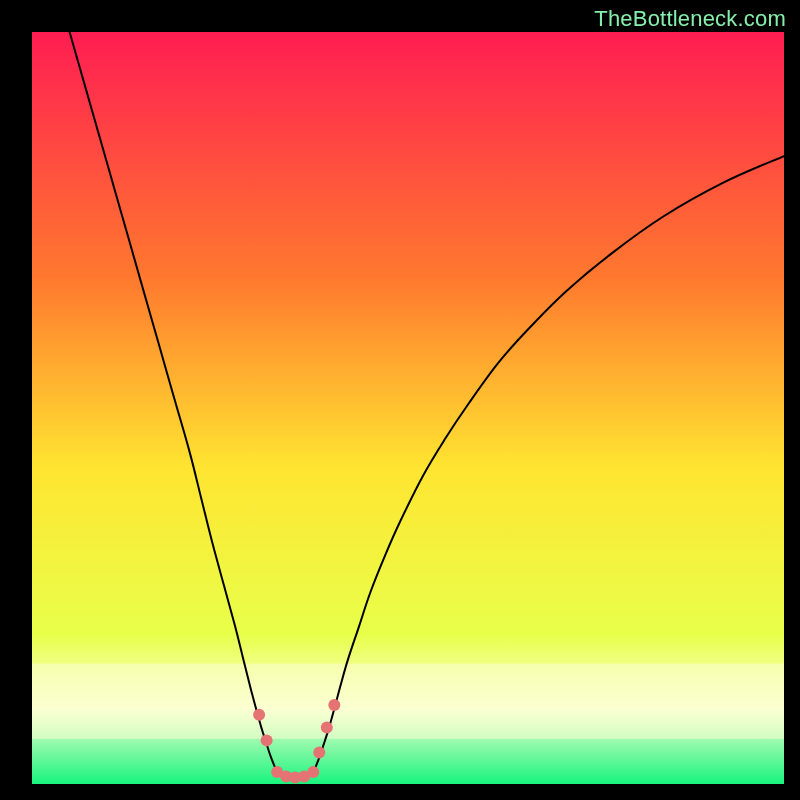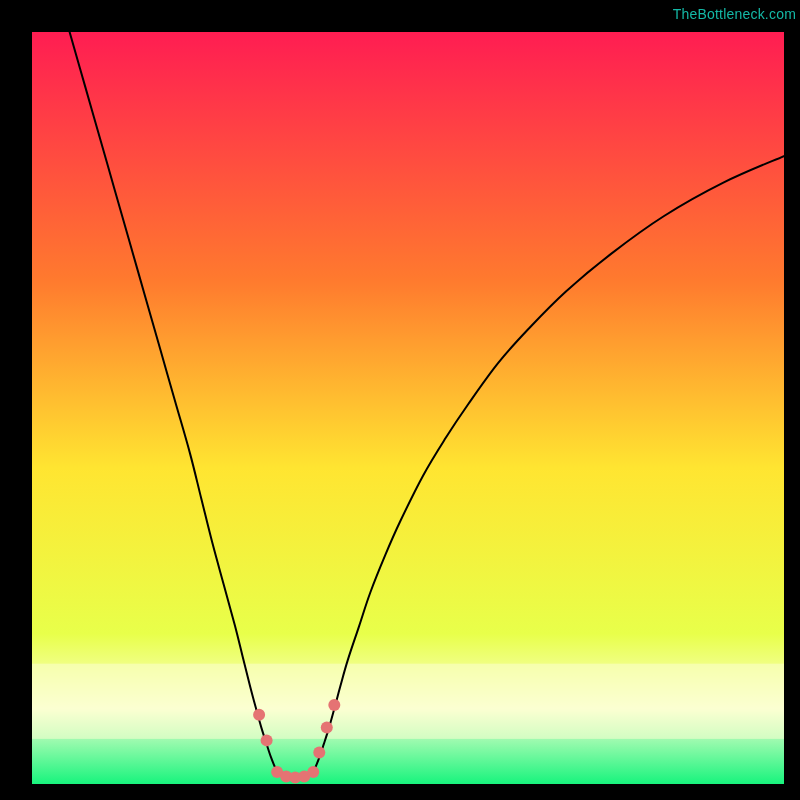--- a/index.html
+++ b/index.html
@@ -21,23 +21,23 @@
     position: absolute;
     left: 32px;
     top: 32px;
     width: 752px;
     height: 752px;
     overflow: visible;
   }
   .watermark {
     position: absolute;
     top: 6px;
-    right: 4px;
-    color: #14b8a6;
-    font-size: 14px;
+    right: 14px;
+    color: #86efac;
+    font-size: 22px;
     font-weight: 500;
     letter-spacing: 0.2px;
     user-select: none;
   }
 </style>
 </head>
 <body>
 
 <div class="frame">
 

